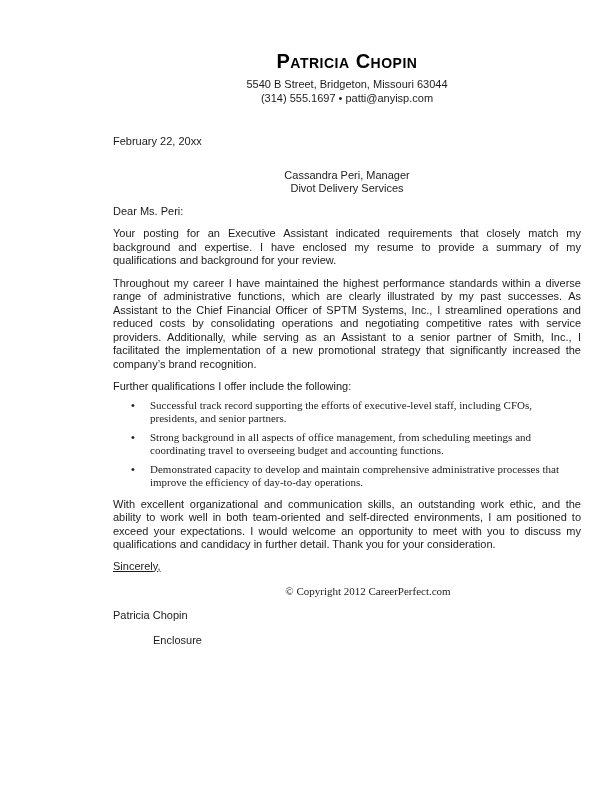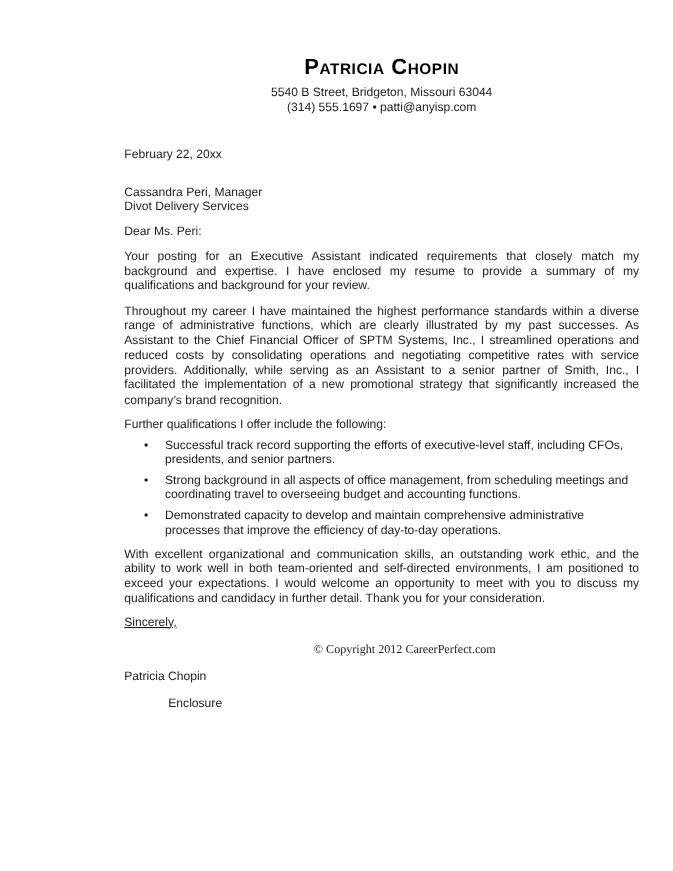--- a/index.html
+++ b/index.html
@@ -29,34 +29,34 @@
     line-height: 23px;
     font-weight: bold;
     font-variant: small-caps;
     letter-spacing: 0.5px;
     color: #000000;
   }
   .addr  { margin-top: 5px; line-height: 13px; }
   .contact { margin-top: 1px; line-height: 13px; }
   .body  { margin: 0 72px; }
   .date  { margin-top: 30px; }
-  .recipient { margin-top: 20px; }
+  .recipient { margin-top: 20px; text-align: center; }
   .recipient div { line-height: 13.5px; }
   .salutation { margin-top: 9px; }
   .para { margin: 9px 0 0 0; }
   .justify { text-align: justify; }
   .bullets { margin-top: 4px; }
   .bullet-row { display: flex; margin-top: 5px; }
   .bullet-glyph {
     flex: 0 0 auto;
     width: 19px;
     margin-left: 18px;
     font-size: 11px;
   }
-  .bullet-text { flex: 1 1 auto; }
+  .bullet-text { flex: 1 1 auto; font-family: Liberation Serif, serif; }
   .closing { margin-top: 8px; }
   .signoff { margin-top: 8px; text-decoration: underline; }
   .signature { margin-top: 36px; }
   .enclosure { margin-top: 11px; padding-left: 40px; }
   .footer {
     position: absolute;
     left: 0;
     right: 0;
     bottom: 63px;
     text-align: center;

